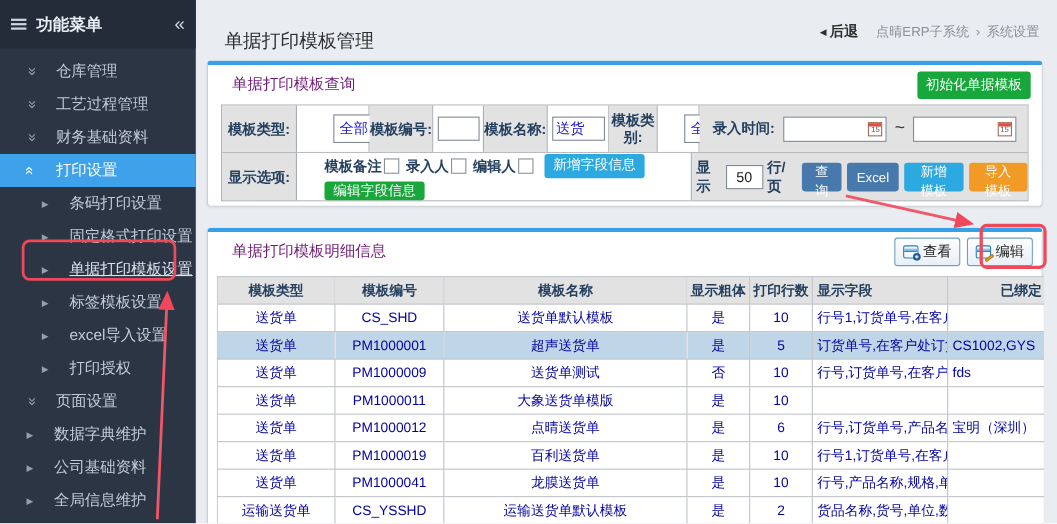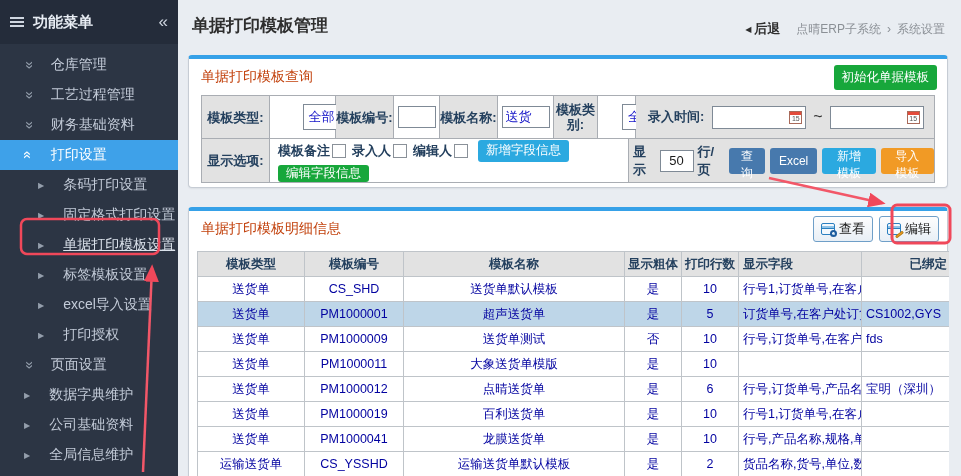--- a/index.html
+++ b/index.html
@@ -21,31 +21,31 @@
   .sb-label{font-size:14px;color:#c3cbd8;}
   .sb-item.hl .sb-label{text-decoration:underline;color:#dbe2eb;}
   .sb-ic{color:#949eac;}
   .sb-ic.chev{font-size:14px;display:inline-block;line-height:1;}
   .chev.down{transform:rotate(-90deg);}
   .chev.up{transform:rotate(90deg);}
   .sb-ic.tri{font-size:8px;}
 
   
   .main{position:absolute;left:178px;top:0;right:0;bottom:0;}
-  .page-title{position:absolute;left:14px;top:14px;font-size:17px;font-weight:bold;color:#2e2e2e;margin:0;}
+  .page-title{position:absolute;left:14px;top:14px;font-size:17px;font-weight:normal;color:#2e2e2e;margin:12px;}
   .crumbs{position:absolute;right:16px;top:20px;font-size:12px;color:#8b9096;display:flex;align-items:center;gap:6px;}
   .back{color:#2e2e2e;font-weight:bold;font-size:13px;margin-right:10px;display:flex;align-items:center;gap:3px;cursor:pointer;}
   .back-tri{font-size:8px;}
   .crumb{cursor:pointer;}
 
   .panel{position:absolute;left:10px;width:760px;background:#fff;border:1px solid #c6ccd4;
          border-top:4px solid #36a1e8;border-radius:4px;box-shadow:0 1px 2px rgba(0,0,0,.06);box-sizing:border-box;}
   .query-panel{top:55px;height:133px;}
   .detail-panel{top:207px;height:276px;}
-  .panel-title{position:absolute;left:12px;top:9px;font-size:14px;color:#c2410c;}
+  .panel-title{position:absolute;left:22px;top:9px;font-size:14px;color:#701a75;}
 
   .btn{border:none;border-radius:3px;color:#fff;font-size:12.5px;font-family:inherit;cursor:pointer;}
   .btn.green{background:#17a73b;}
   .btn.cyan{background:#2ba9e0;}
   .btn.steel{background:#4779ad;}
   .btn.orange{background:#f19a25;}
   .init-btn{position:absolute;right:10px;top:6px;height:25px;padding:0 8px;}
 
   
   .qgrid{position:absolute;left:12px;right:12px;top:36px;border:1px solid #a9adb3;}
@@ -65,21 +65,21 @@
   .tin{height:22px;border:1px solid #7f8a96;font-size:13px;color:#1515c8;font-family:inherit;padding:0 3px;box-sizing:border-box;}
   .tin.no{width:38px;}.tin.name{width:48px;}
   .time-lbl{font-weight:bold;font-size:13px;color:#24405e;margin:0 8px 0 12px;}
   .date-box{position:relative;display:inline-flex;align-items:center;}
   .date-in{width:94px;height:23px;border:1px solid #7f8a96;box-sizing:border-box;font-family:inherit;}
   .cal{position:absolute;right:4px;width:13px;height:13px;border:1px solid #a86a5a;background:#fff;box-sizing:border-box;display:flex;flex-direction:column;cursor:pointer;}
   .cal-top{height:3px;background:#e34b3b;}
   .cal-day{font-size:7px;line-height:8px;color:#555;text-align:center;}
   .tilde{margin:0 7px;color:#333;}
 
-  .opt-cell{width:359px;border-right:1px solid #a9adb3;padding:3px 8px;box-sizing:border-box;display:flex;flex-direction:column;justify-content:center;gap:3px;background:#fff;}
+  .opt-cell{width:359px;border-right:1px solid #a9adb3;padding:3px 25px;box-sizing:border-box;display:flex;flex-direction:column;justify-content:center;gap:3px;background:#fff;}
   .opt-line{display:flex;align-items:center;}
   .opt{display:flex;align-items:center;}
   .opt+.opt{margin-left:6px;}
   .opt-label{font-weight:bold;font-size:13px;color:#24405e;}
   .cbox{width:14px;height:14px;border:1px solid #8a9199;background:#fff;display:inline-block;margin-left:2px;cursor:pointer;box-sizing:border-box;}
   .fld-btn{height:22px;padding:0 8px;font-size:12.5px;}
   .addfld{margin-left:10px;}
   .editfld{align-self:flex-start;}
 
   .paging-cell{flex:1;background:#e2e2e2;display:flex;align-items:center;padding-left:4px;gap:4px;}

